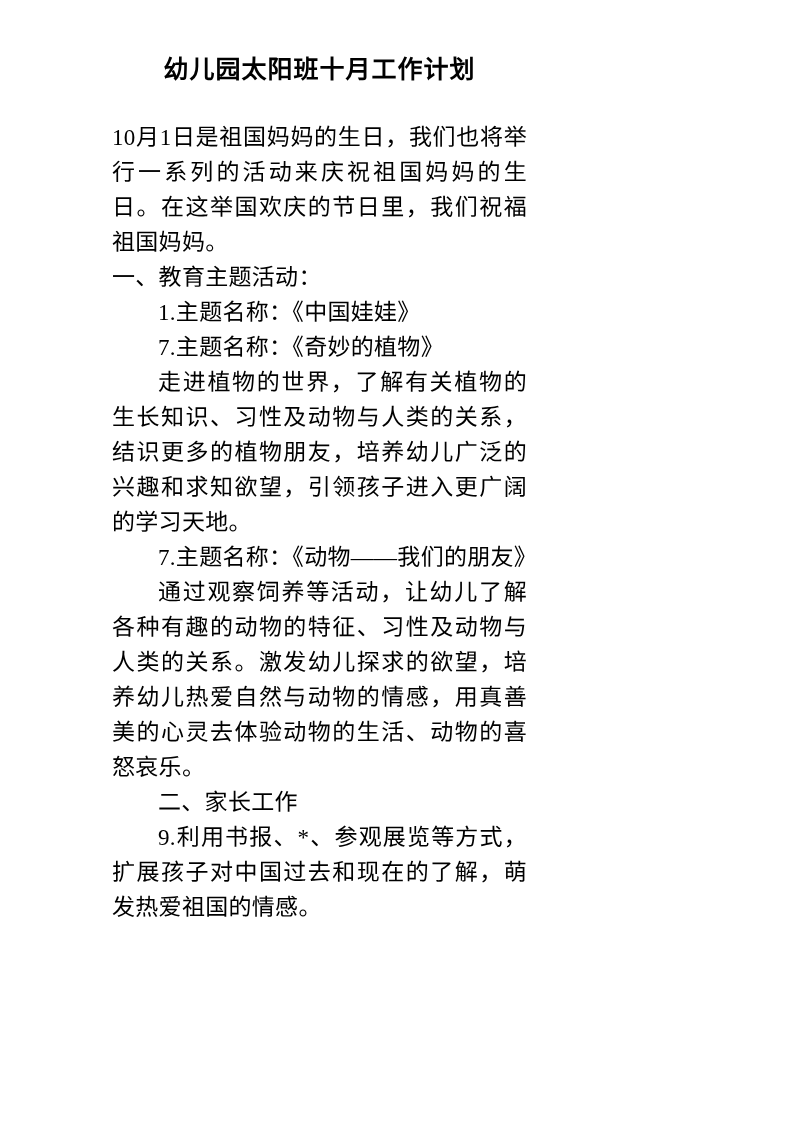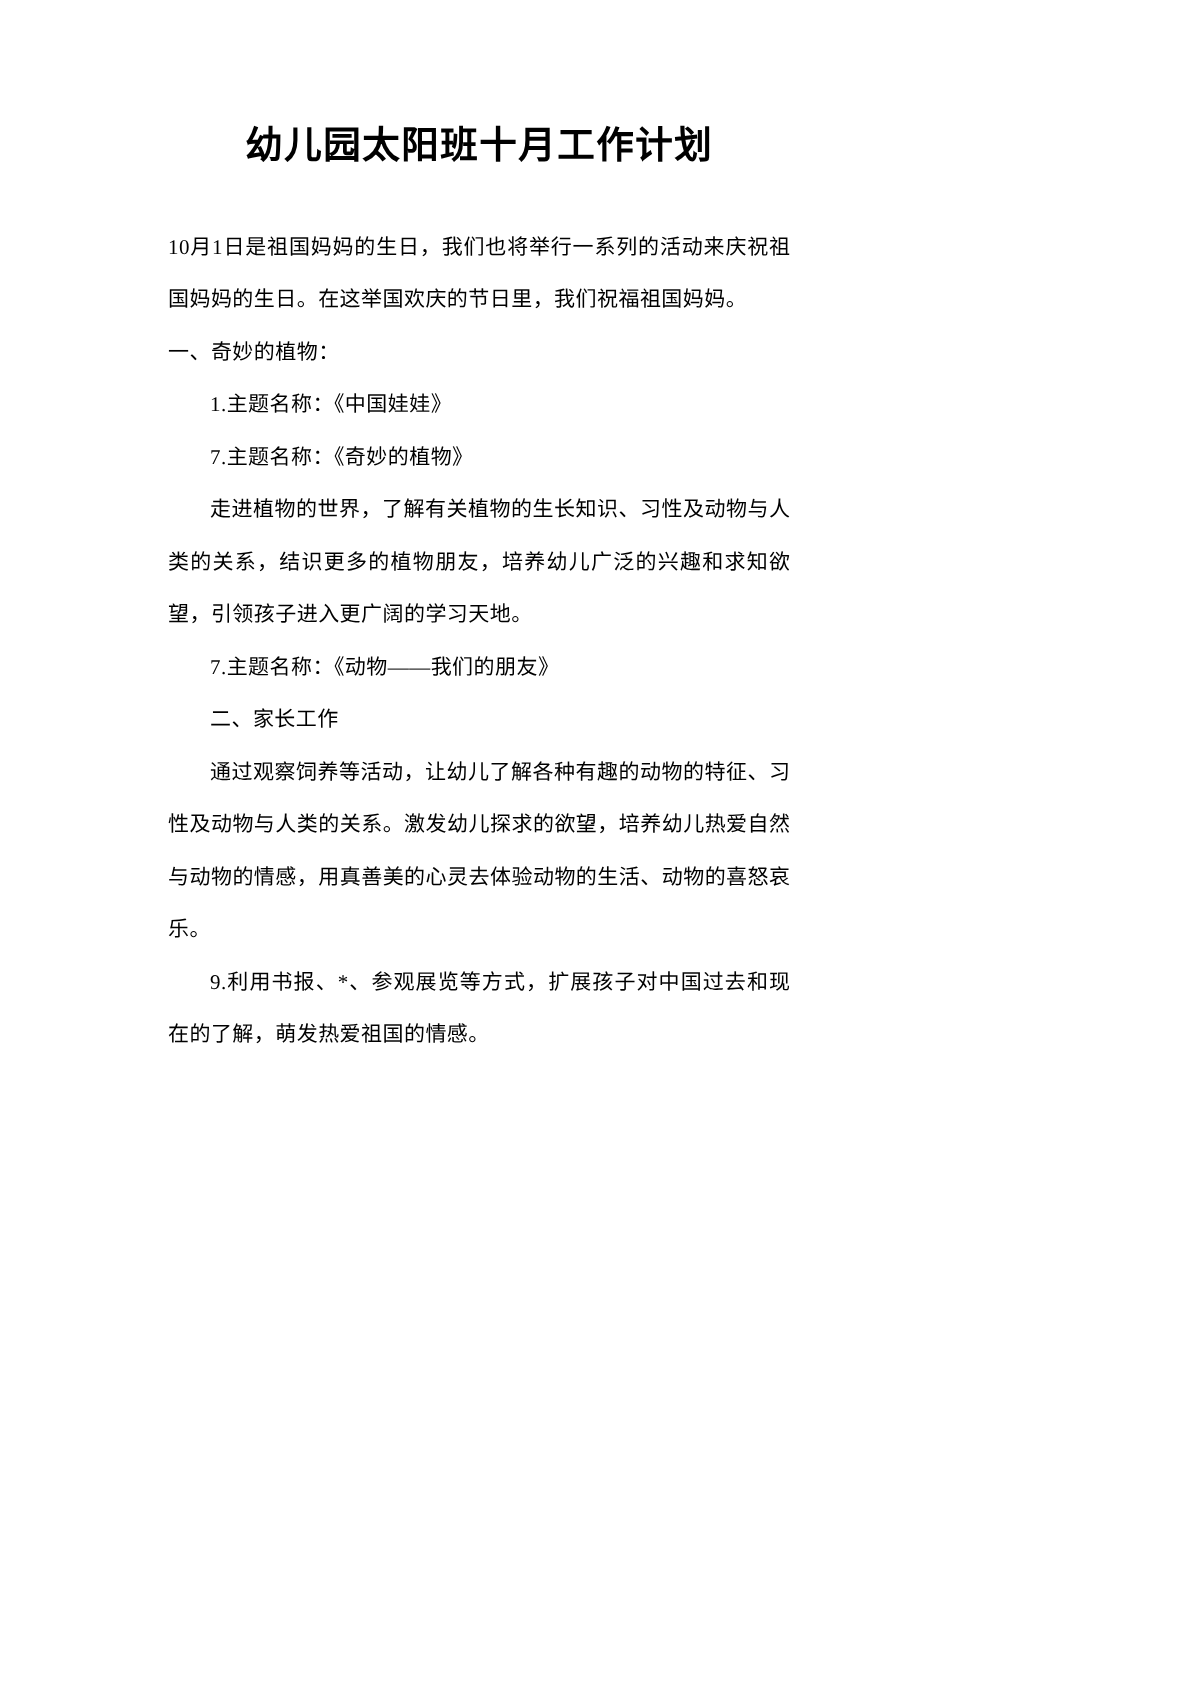--- a/index.html
+++ b/index.html
@@ -11,52 +11,52 @@
     width: 793px;
     height: 1122px;
     font-family: "Liberation Serif", "DejaVu Serif", serif;
     color: #000000;
     overflow: hidden;
   }
   .page {
     box-sizing: border-box;
     width: 639px;
     height: 1122px;
-    padding: 80px 112px 60px 112px;
+    padding: 52px 112px 60px 112px;
     background: #ffffff;
   }
   .doc-title {
     font-family: "Liberation Sans", "DejaVu Sans", sans-serif;
     font-weight: bold;
     font-size: 25px;
     line-height: 34px;
     text-align: center;
     letter-spacing: 1px;
     margin: 0 0 34px 0;
   }
   .para {
-    font-size: 14px;
+    font-size: 23px;
     line-height: 35px;
     margin: 0;
     text-align: justify;
     text-justify: inter-ideograph;
     letter-spacing: 0.3px;
   }
   .para.indent {
     text-indent: 2em;
   }
 </style>
 </head>
 <body>
 
 <div class="page">
   <h1 class="doc-title">幼儿园太阳班十月工作计划</h1>
 
   <p class="para">10月1日是祖国妈妈的生日，我们也将举行一系列的活动来庆祝祖国妈妈的生日。在这举国欢庆的节日里，我们祝福祖国妈妈。</p>
-  <p class="para">一、奇妙的植物：</p>
+  <p class="para">一、教育主题活动：</p>
   <p class="para indent">1.主题名称：《中国娃娃》</p>
   <p class="para indent">7.主题名称：《奇妙的植物》</p>
   <p class="para indent">走进植物的世界，了解有关植物的生长知识、习性及动物与人类的关系，结识更多的植物朋友，培养幼儿广泛的兴趣和求知欲望，引领孩子进入更广阔的学习天地。</p>
   <p class="para indent">7.主题名称：《动物——我们的朋友》</p>
+  <p class="para indent">通过观察饲养等活动，让幼儿了解各种有趣的动物的特征、习性及动物与人类的关系。激发幼儿探求的欲望，培养幼儿热爱自然与动物的情感，用真善美的心灵去体验动物的生活、动物的喜怒哀乐。</p>
   <p class="para indent">二、家长工作</p>
-  <p class="para indent">通过观察饲养等活动，让幼儿了解各种有趣的动物的特征、习性及动物与人类的关系。激发幼儿探求的欲望，培养幼儿热爱自然与动物的情感，用真善美的心灵去体验动物的生活、动物的喜怒哀乐。</p>
   <p class="para indent">9.利用书报、*、参观展览等方式，扩展孩子对中国过去和现在的了解，萌发热爱祖国的情感。</p>
 </div>
 
 </body></html>

